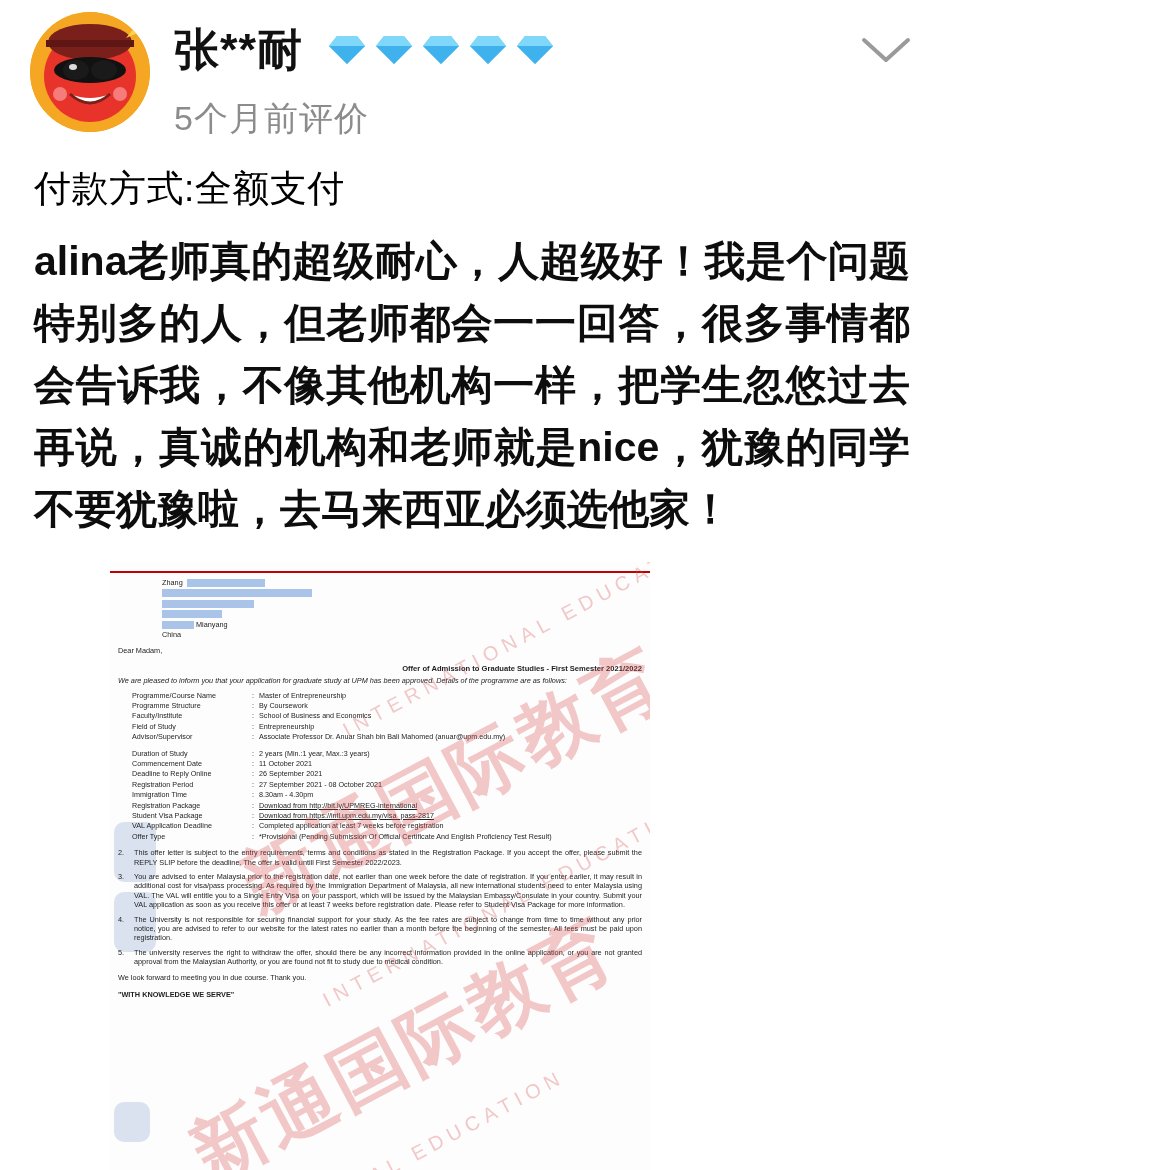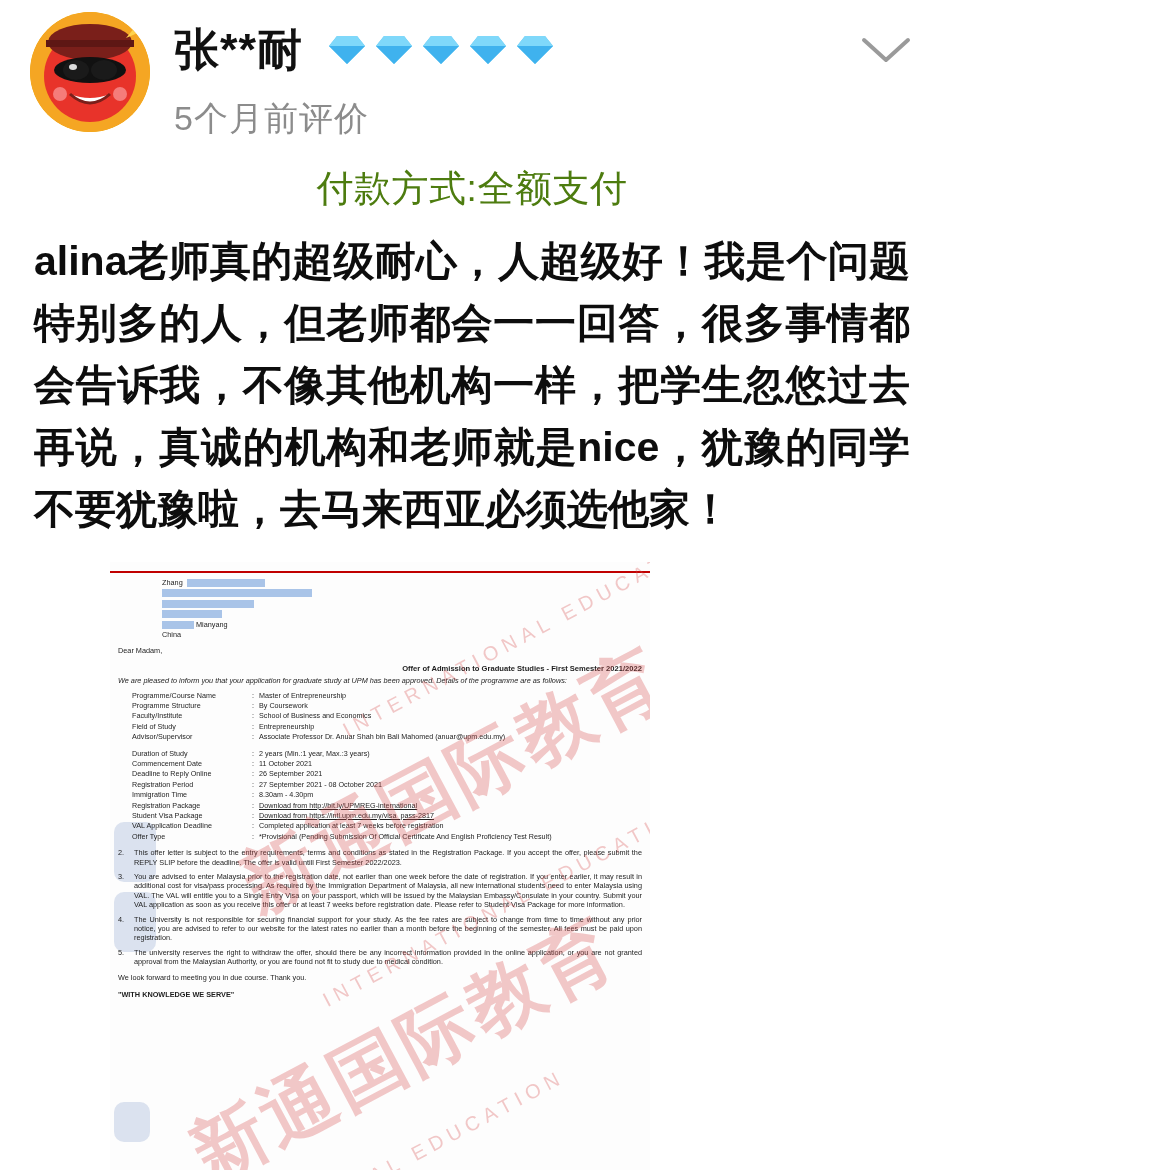--- a/index.html
+++ b/index.html
@@ -77,23 +77,22 @@
     display: flex;
     align-items: center;
     justify-content: center;
   }
   .chevron-svg { width: 52px; height: 36px; display: block; }
 
   
   .pay-method {
     margin: 22px 34px 0 34px;
     font-size: 37px;
-    color: #4d7c0f;
+    color: #000000;
     letter-spacing: 0.5px;
-    text-align: center;
   }
   .review-text {
     margin: 16px 34px 0 34px;
     font-size: 41px;
     line-height: 62px;
     color: #0d0d0d;
     font-weight: bold;
     letter-spacing: 0px;
     text-align: justify;
   }

